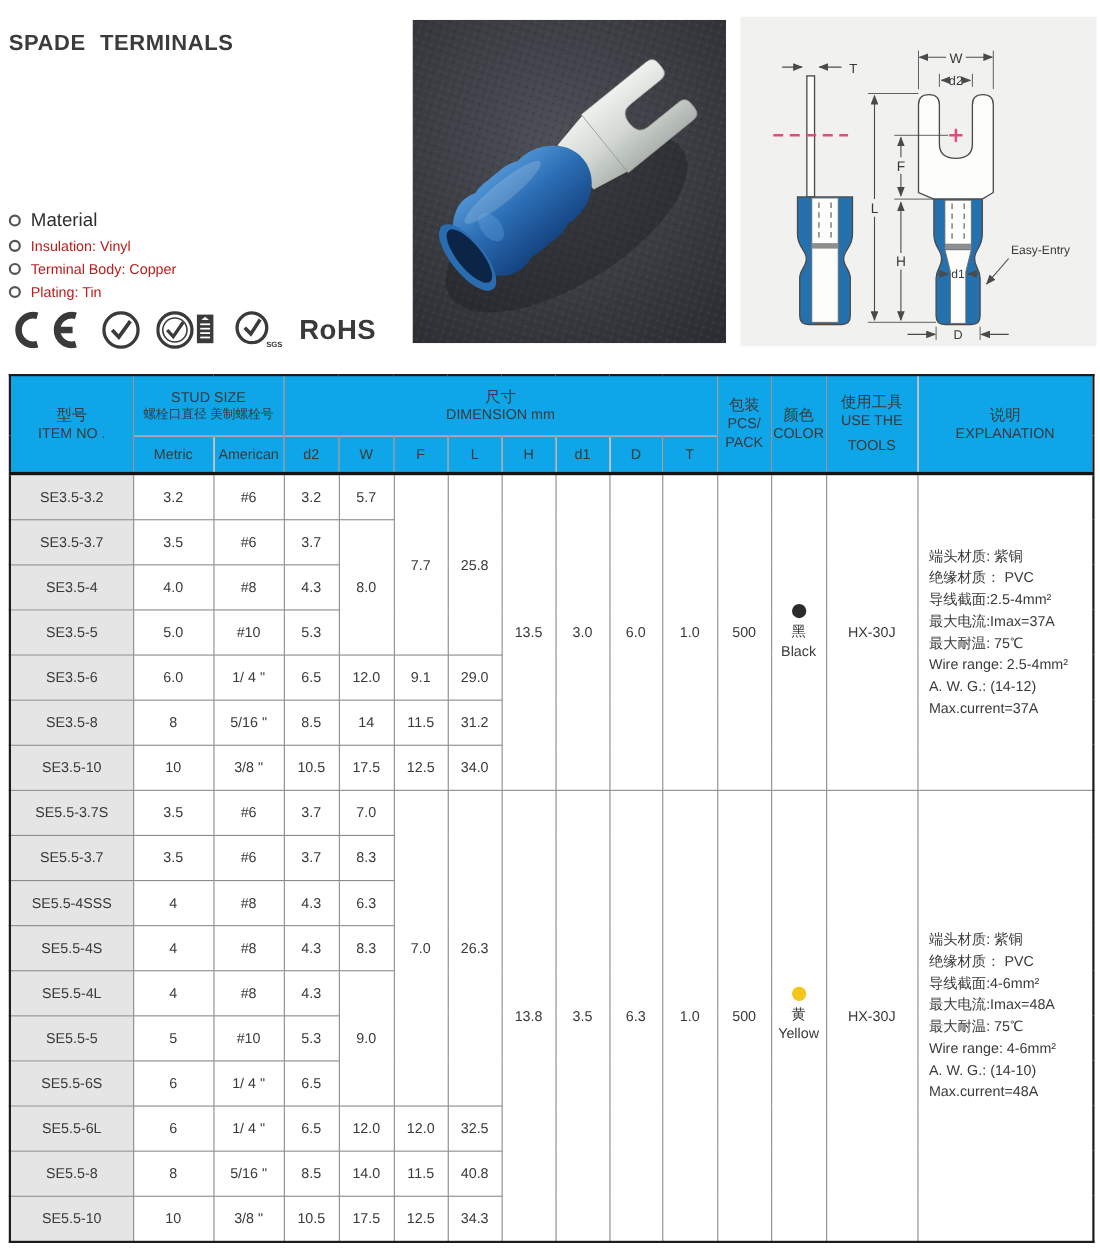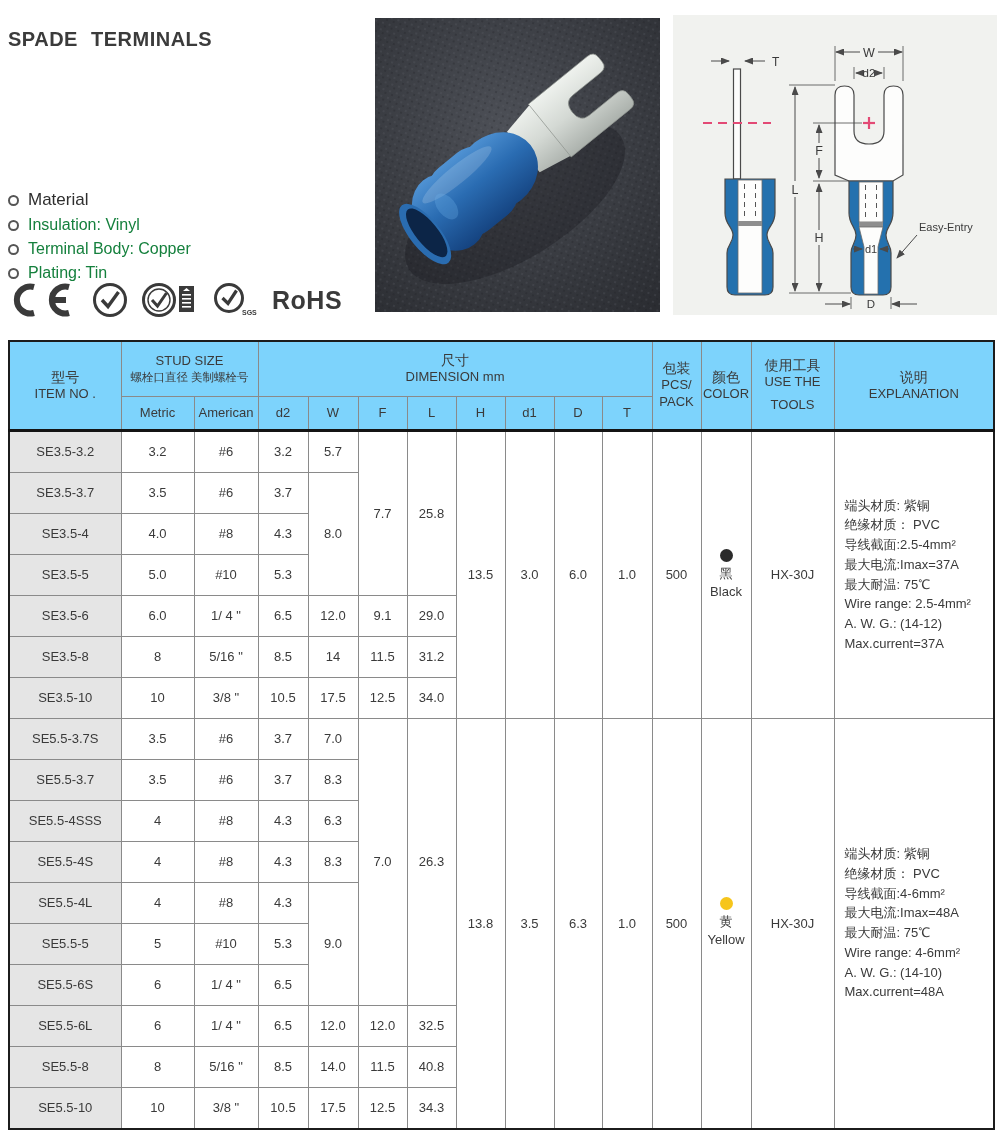--- a/index.html
+++ b/index.html
@@ -9,37 +9,37 @@
   }
   .page-title{
     position:absolute;left:8px;top:28px;font-size:20px;font-weight:bold;
     color:#3b3b3b;letter-spacing:.5px;word-spacing:7px;margin:0;
   }
   
   .materials{position:absolute;left:8px;top:190px;}
   .mat-row{display:flex;align-items:center;margin-bottom:6px;}
   .bullet{width:7px;height:7px;border:2px solid #555;border-radius:50%;margin-right:9px;flex:none;}
   .mat-heading{font-size:17px;color:#2e2e2e;}
-  .mat-item{font-size:16px;color:#15803d;}
+  .mat-item{font-size:13px;color:#b91c1c;}
   
   .certs{position:absolute;left:6px;top:280px;display:flex;align-items:center;gap:13px;height:40px;}
   .rohs{font-size:25px;font-weight:bold;color:#3a3a3a;letter-spacing:.5px;}
   
   .photo{position:absolute;left:375px;top:18px;width:285px;height:294px;}
   .diagram{position:absolute;left:673px;top:15px;width:324px;height:300px;}
   
   table.spec{
     position:absolute;left:8px;top:340px;border-collapse:collapse;table-layout:fixed;
     border:2px solid #1c1c1c;
   }
   .spec th,.spec td{
     border:1px solid #8a8a8a;text-align:center;vertical-align:middle;
     font-size:13px;color:#3a3a3a;padding:0;overflow:hidden;
   }
-  .spec thead th{background:#7dd3fc;font-weight:normal;}
+  .spec thead th{background:#0ea5e9;font-weight:normal;}
   .spec thead{border-bottom:3px solid #141414;}
   .spec thead tr:first-child{height:55px;}
   .spec thead tr:last-child{height:34px;}
   .spec tbody td{height:40px;background:#ffffff;}
   .spec tbody td.item{background:#e5e5e5;}
   .h-zh{font-size:14px;line-height:1.3;}
   .h-en{font-size:13px;line-height:1.3;}
   .h-sub{font-size:11.5px;line-height:1.3;}
   .expl{text-align:left !important;padding:6px 4px 6px 10px !important;font-size:11.5px;line-height:1.52;}
   .colorcell .dot{display:inline-block;width:13px;height:13px;border-radius:50%;}

